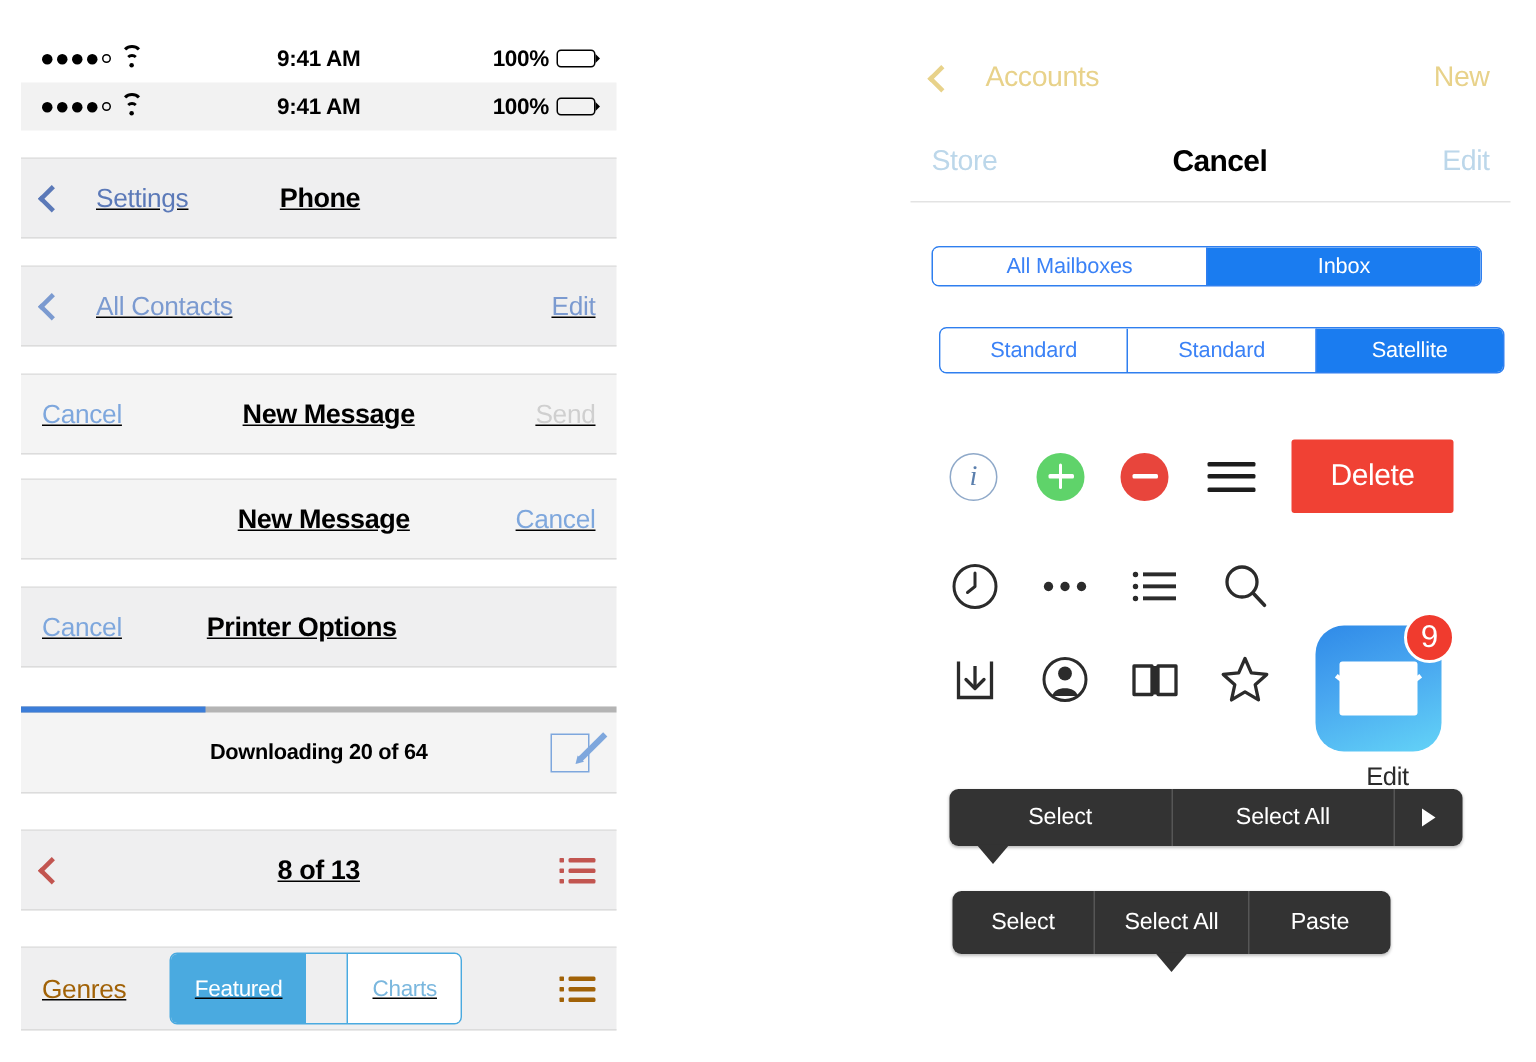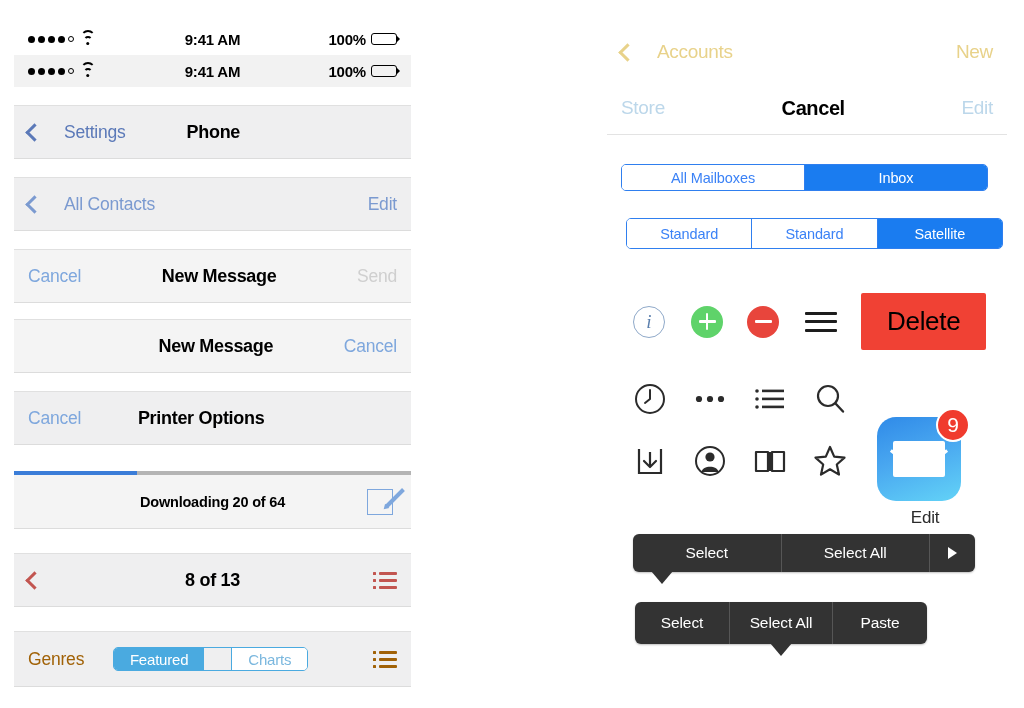--- a/index.html
+++ b/index.html
@@ -18,21 +18,21 @@
     position: relative;
     width: 397px;
     display: flex; align-items: center;
     font-size: 17px;
   }
   .bar-white { background: #ffffff; }
   .bar-grey  { background: #f2f2f2; }
   .bar-grey2 { background: #efeff0; }
   .bar-grey3 { background: #f4f4f4; }
 
-  .hairline-top { border-top: 1px solid #e0e0e0; }
+  .hairline-top { border-top: 1px solid #e0e0e0; text-decoration: underline; }
   .hairline-bot { border-bottom: 1px solid #dcdcdc; }
 
   
   .statusbar { height: 32px; padding: 0 14px; }
   .sb-left { display: flex; align-items: center; gap: 6px; width: 120px; }
   .dots { display: flex; align-items: center; gap: 3px; }
   .dot { width: 7px; height: 7px; border-radius: 50%; background: #000; }
   .dot.empty { background: transparent; border: 1.2px solid #000; width: 6px; height: 6px; }
   .wifi { position: relative; width: 15px; height: 12px; }
   .wifi i {
@@ -124,21 +124,21 @@
 
   
   .list-icon { width: 24px; height: 17px; display: flex; flex-direction: column; justify-content: space-between; flex-shrink: 0; }
   .list-icon .ln { display: flex; align-items: center; gap: 3px; }
   .list-icon .bullet { width: 3px; height: 3px; background: currentColor; border-radius: 0.5px; }
   .list-icon .rule { flex: 1; height: 3px; background: currentColor; border-radius: 1px; }
 
   
   .seg {
     display: flex; border: 1px solid #4aaae0; border-radius: 5px;
-    overflow: hidden; height: 24px; gap: 27px;
+    overflow: hidden; height: 48px; gap: 27px;
   }
   .seg .sgm {
     display: flex; align-items: center; justify-content: center;
     padding: 0 16px; font-size: 15px; color: #7ab7de;
     background: #ffffff; letter-spacing: -0.2px;
   }
   .seg .sgm + .sgm { border-left: 1px solid #4aaae0; }
   .seg .sgm.on { background: #4aaae0; color: #ffffff; }
 
   
@@ -177,22 +177,22 @@
   .circ.green { background: #5fd36a; }
   .circ.red   { background: #e8453c; }
   .circ .h, .circ .v { position: absolute; background: #fff; border-radius: 1px; }
   .circ .h { width: 17px; height: 2.6px; }
   .circ .v { width: 2.6px; height: 17px; }
 
   .reorder { width: 32px; height: 20px; display: flex; flex-direction: column; justify-content: space-between; }
   .reorder .rl { height: 3px; background: #1d1d1d; border-radius: 1px; }
 
   .delete-btn {
-    background: #f04134; color: #000000;
-    font-size: 26px; letter-spacing: -0.3px;
+    background: #f04134; color: #ffffff;
+    font-size: 20px; letter-spacing: -0.3px;
     padding: 13px 26px; border-radius: 2px;
     display: inline-flex; align-items: center; justify-content: center;
   }
 
   
   .li { width: 34px; height: 34px; position: relative; color: #2b2b2b; }
   .li svg { width: 100%; height: 100%; display: block; }
 
   
   .appicon-wrap { position: relative; width: 96px; }

